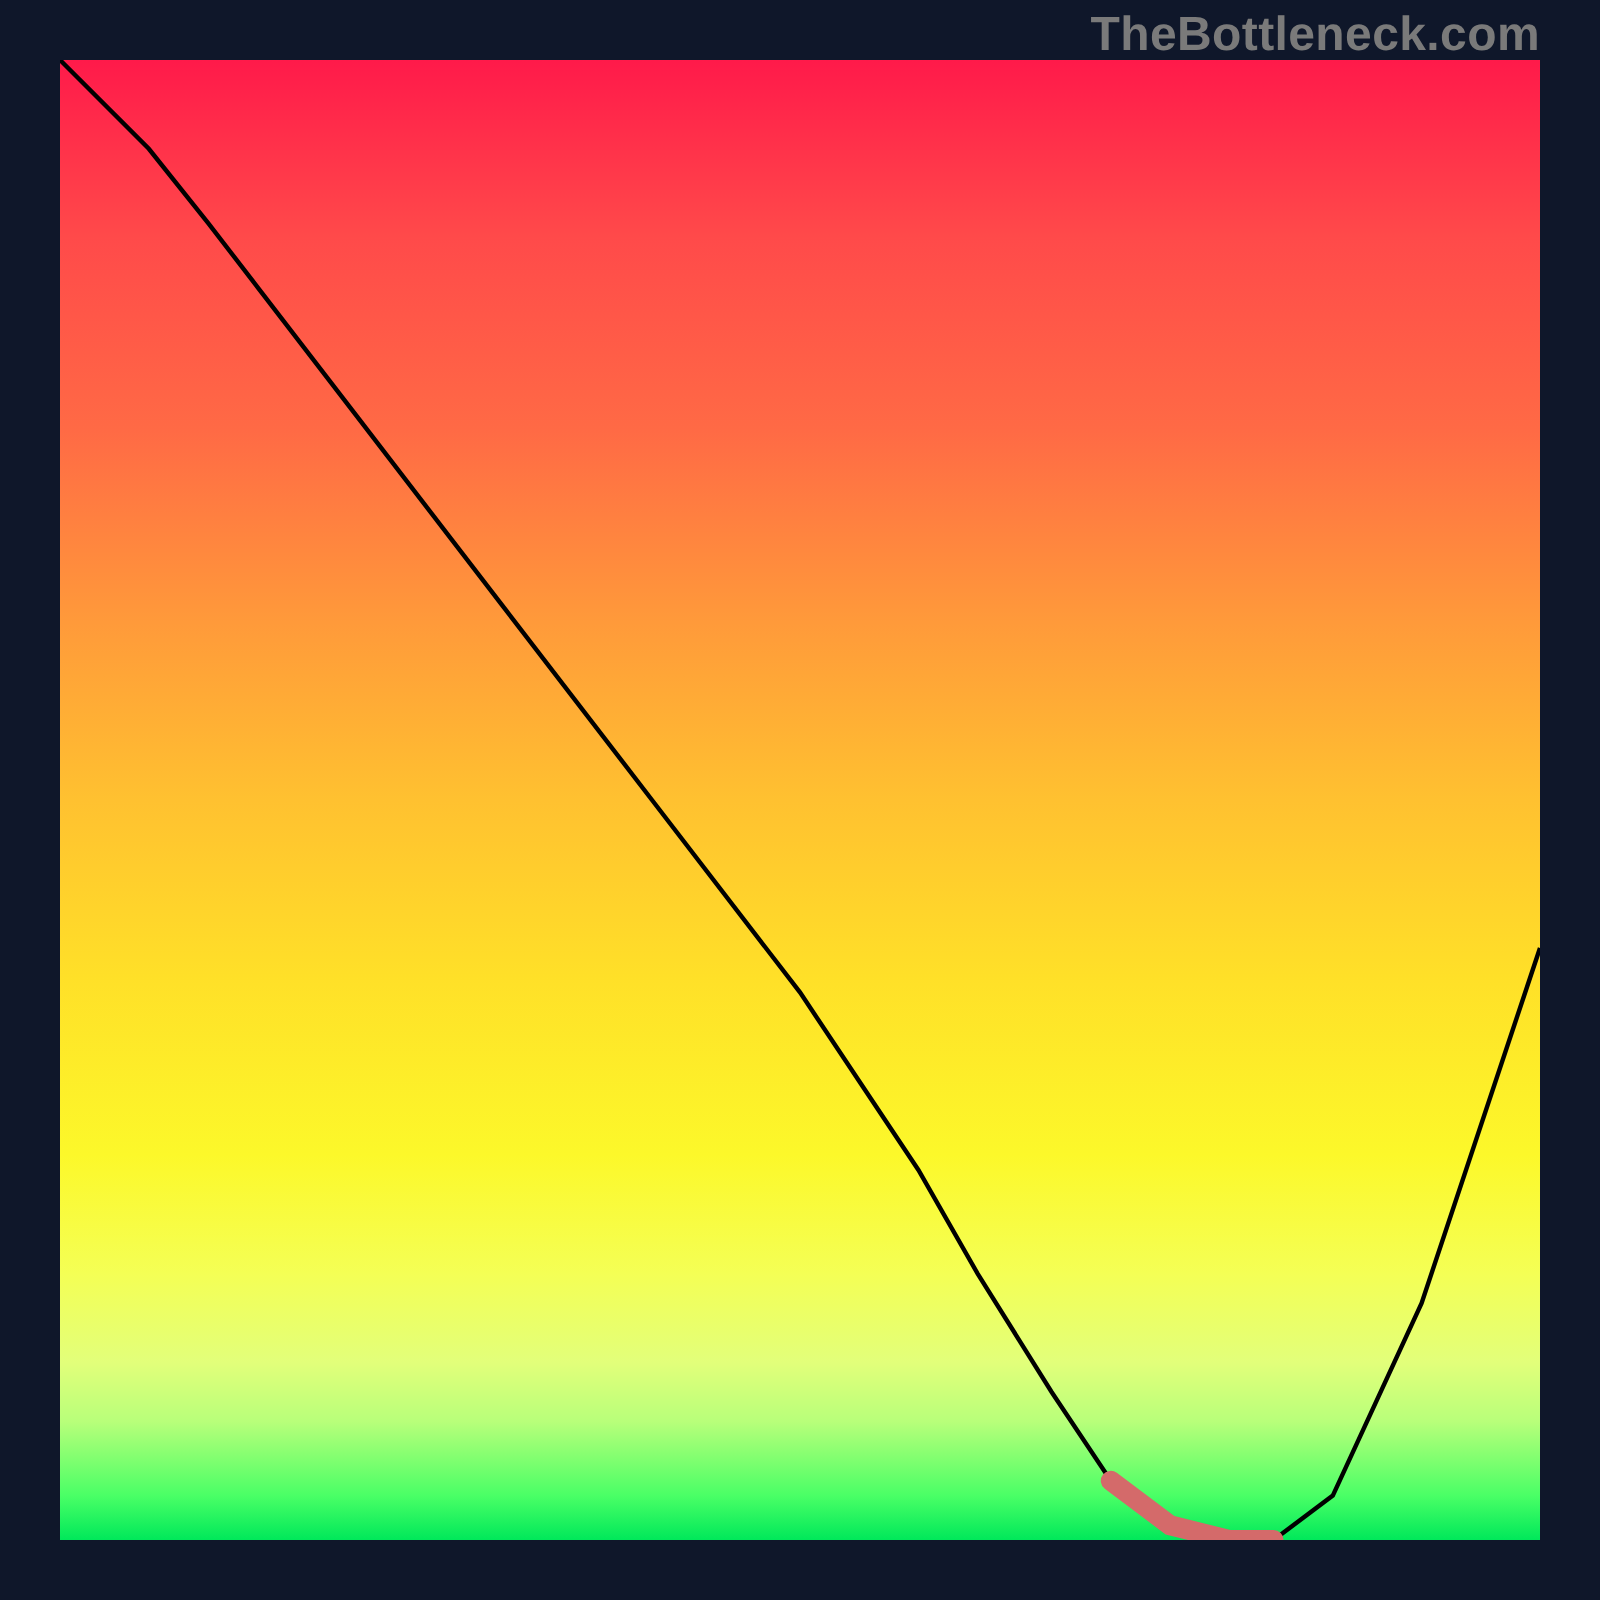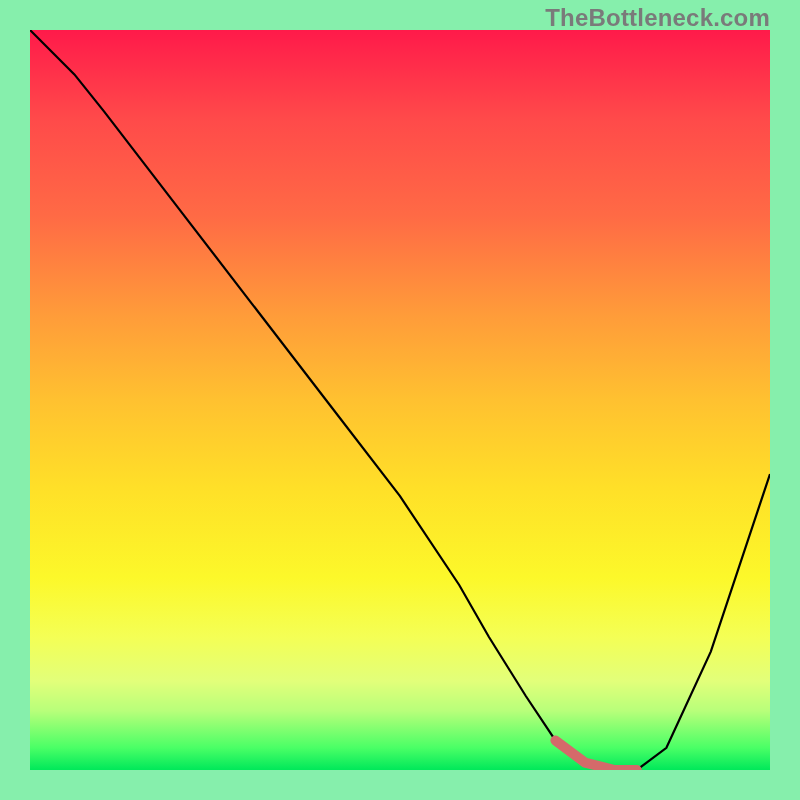--- a/index.html
+++ b/index.html
@@ -1,21 +1,21 @@
 <!DOCTYPE html>
 <html><head>
 <meta charset="utf-8">
 <style>
   * { margin: 0; padding: 0; box-sizing: border-box; }
   html, body { width: 800px; height: 800px; overflow: hidden; background: #000; }
   .canvas {
     position: relative;
     width: 800px;
     height: 800px;
-    background: #86efac;
+    background: #0f172a;
   }
   .plot-area {
     position: absolute;
     left: 30px;
     top: 30px;
     width: 740px;
     height: 740px;
     background: linear-gradient(to bottom,
       #ff1a4a 0%,
       #ff4a4a 12%,

